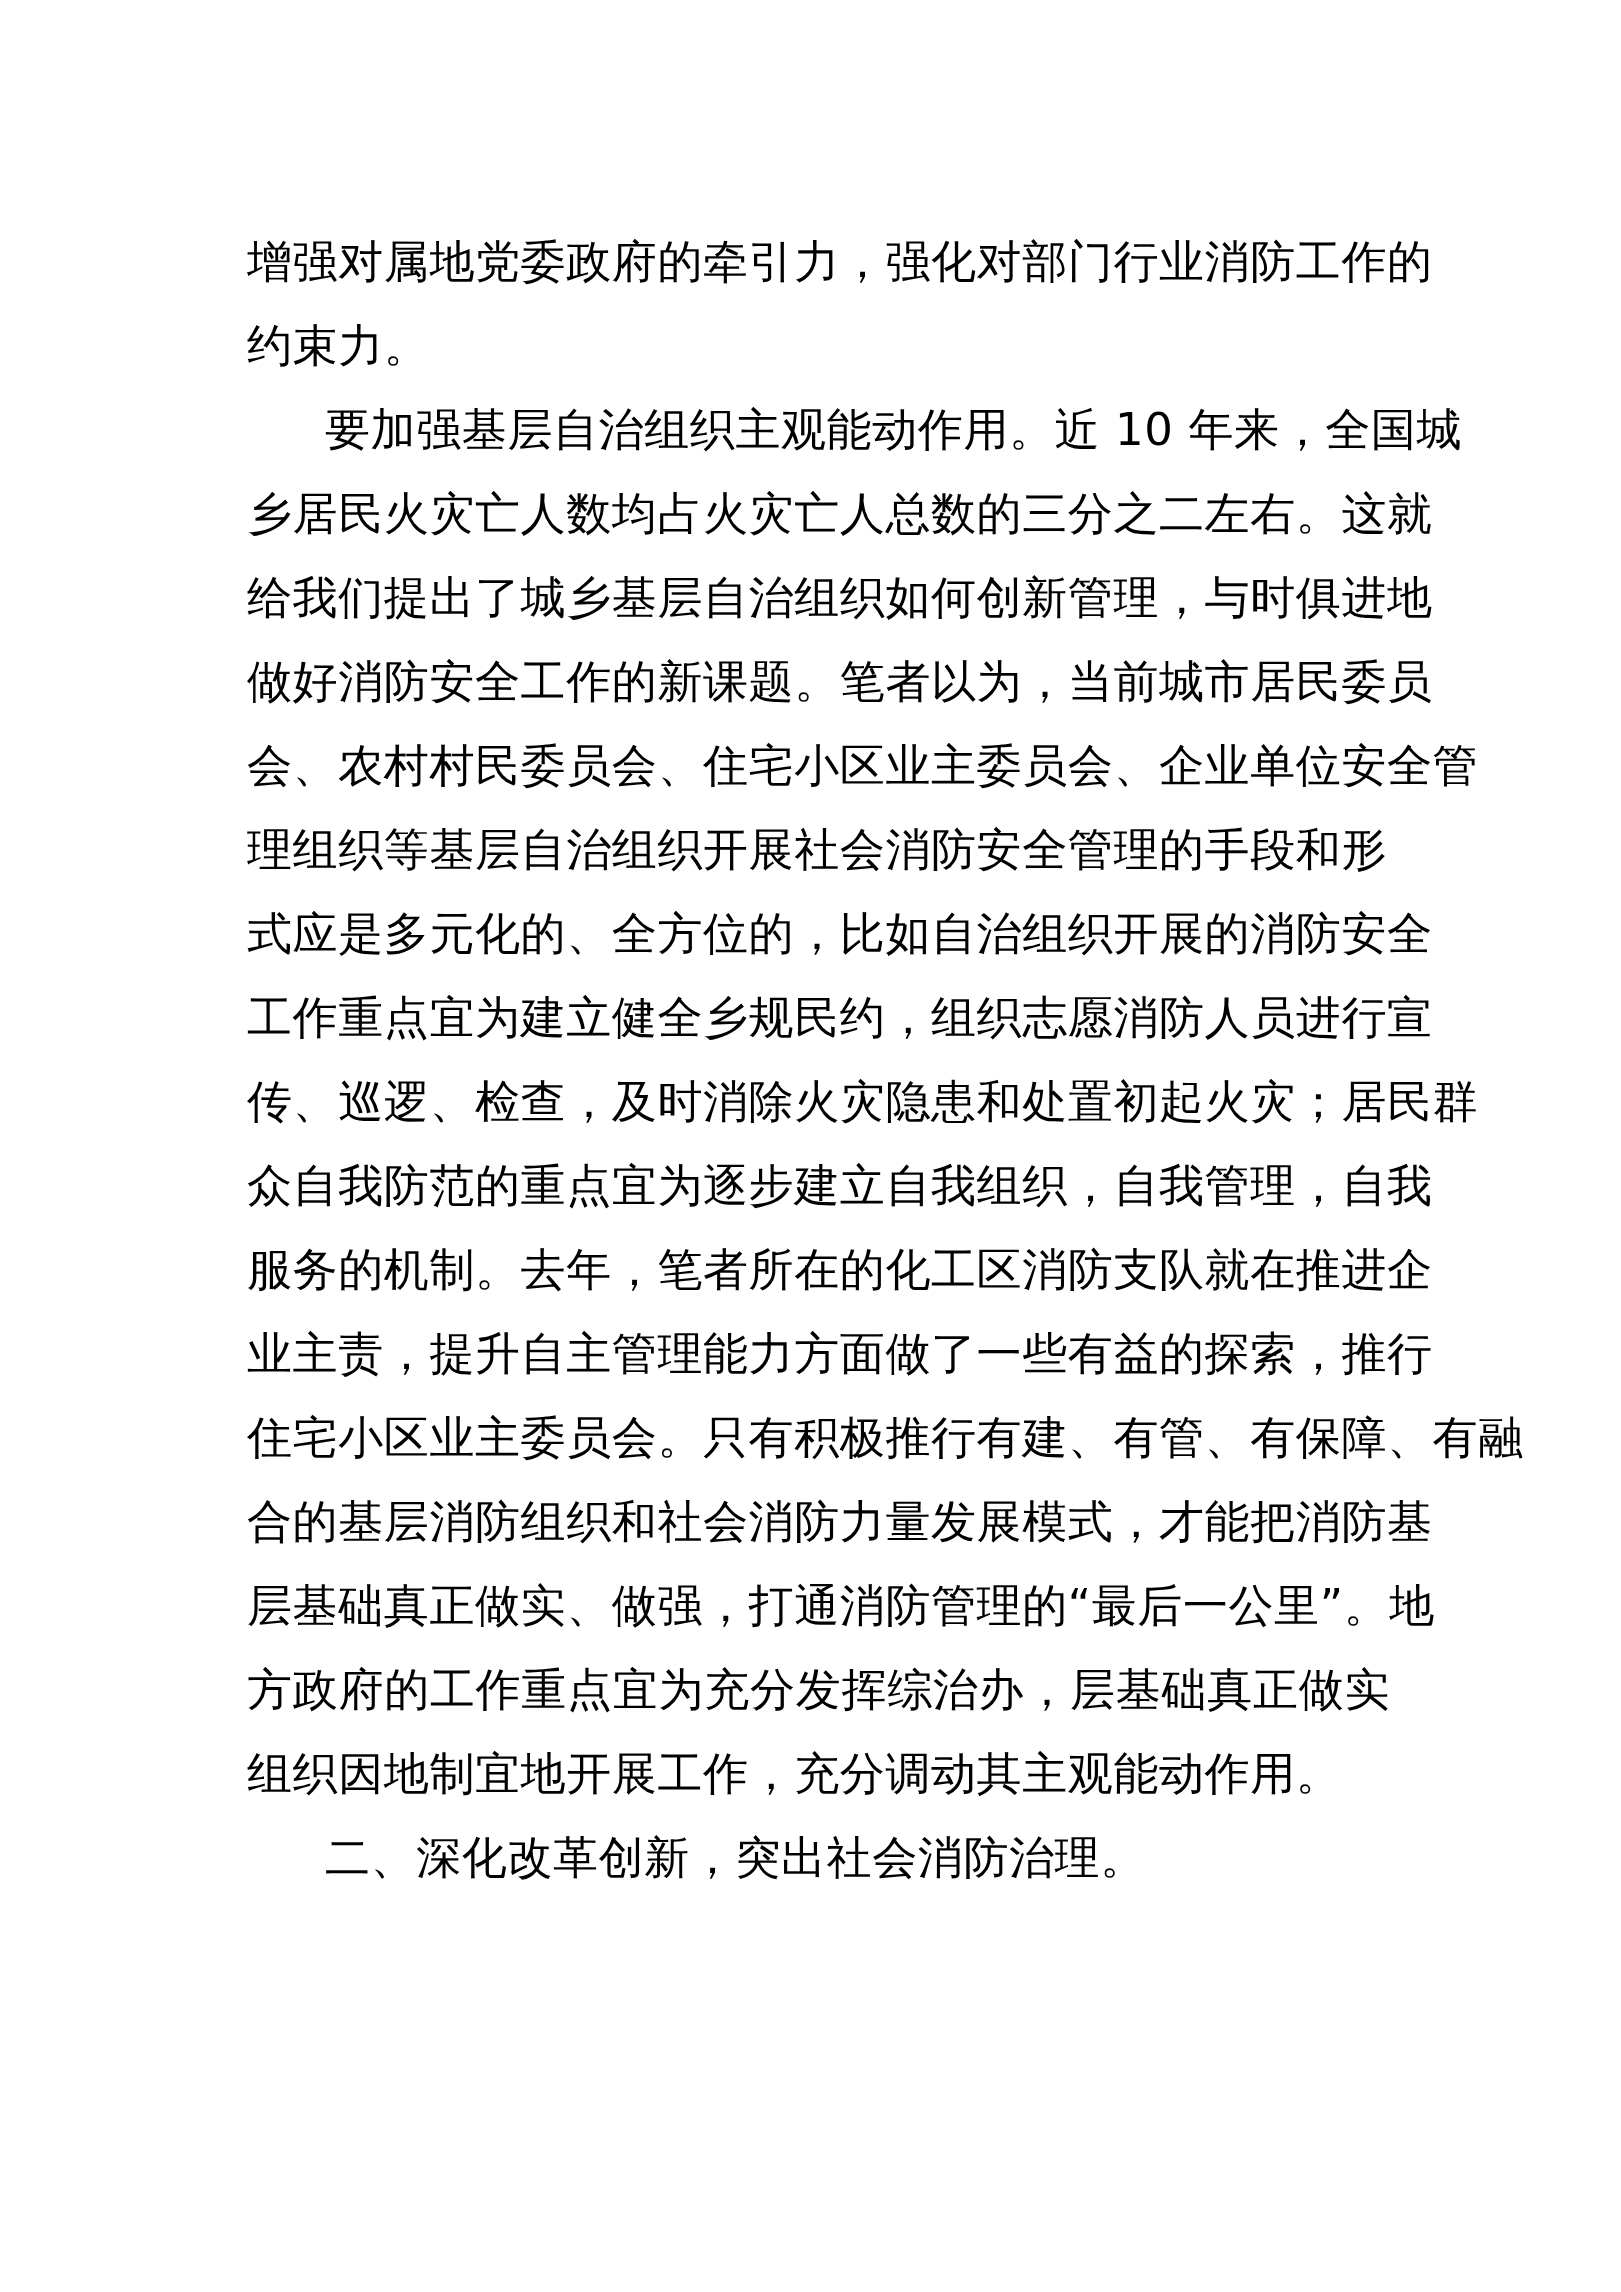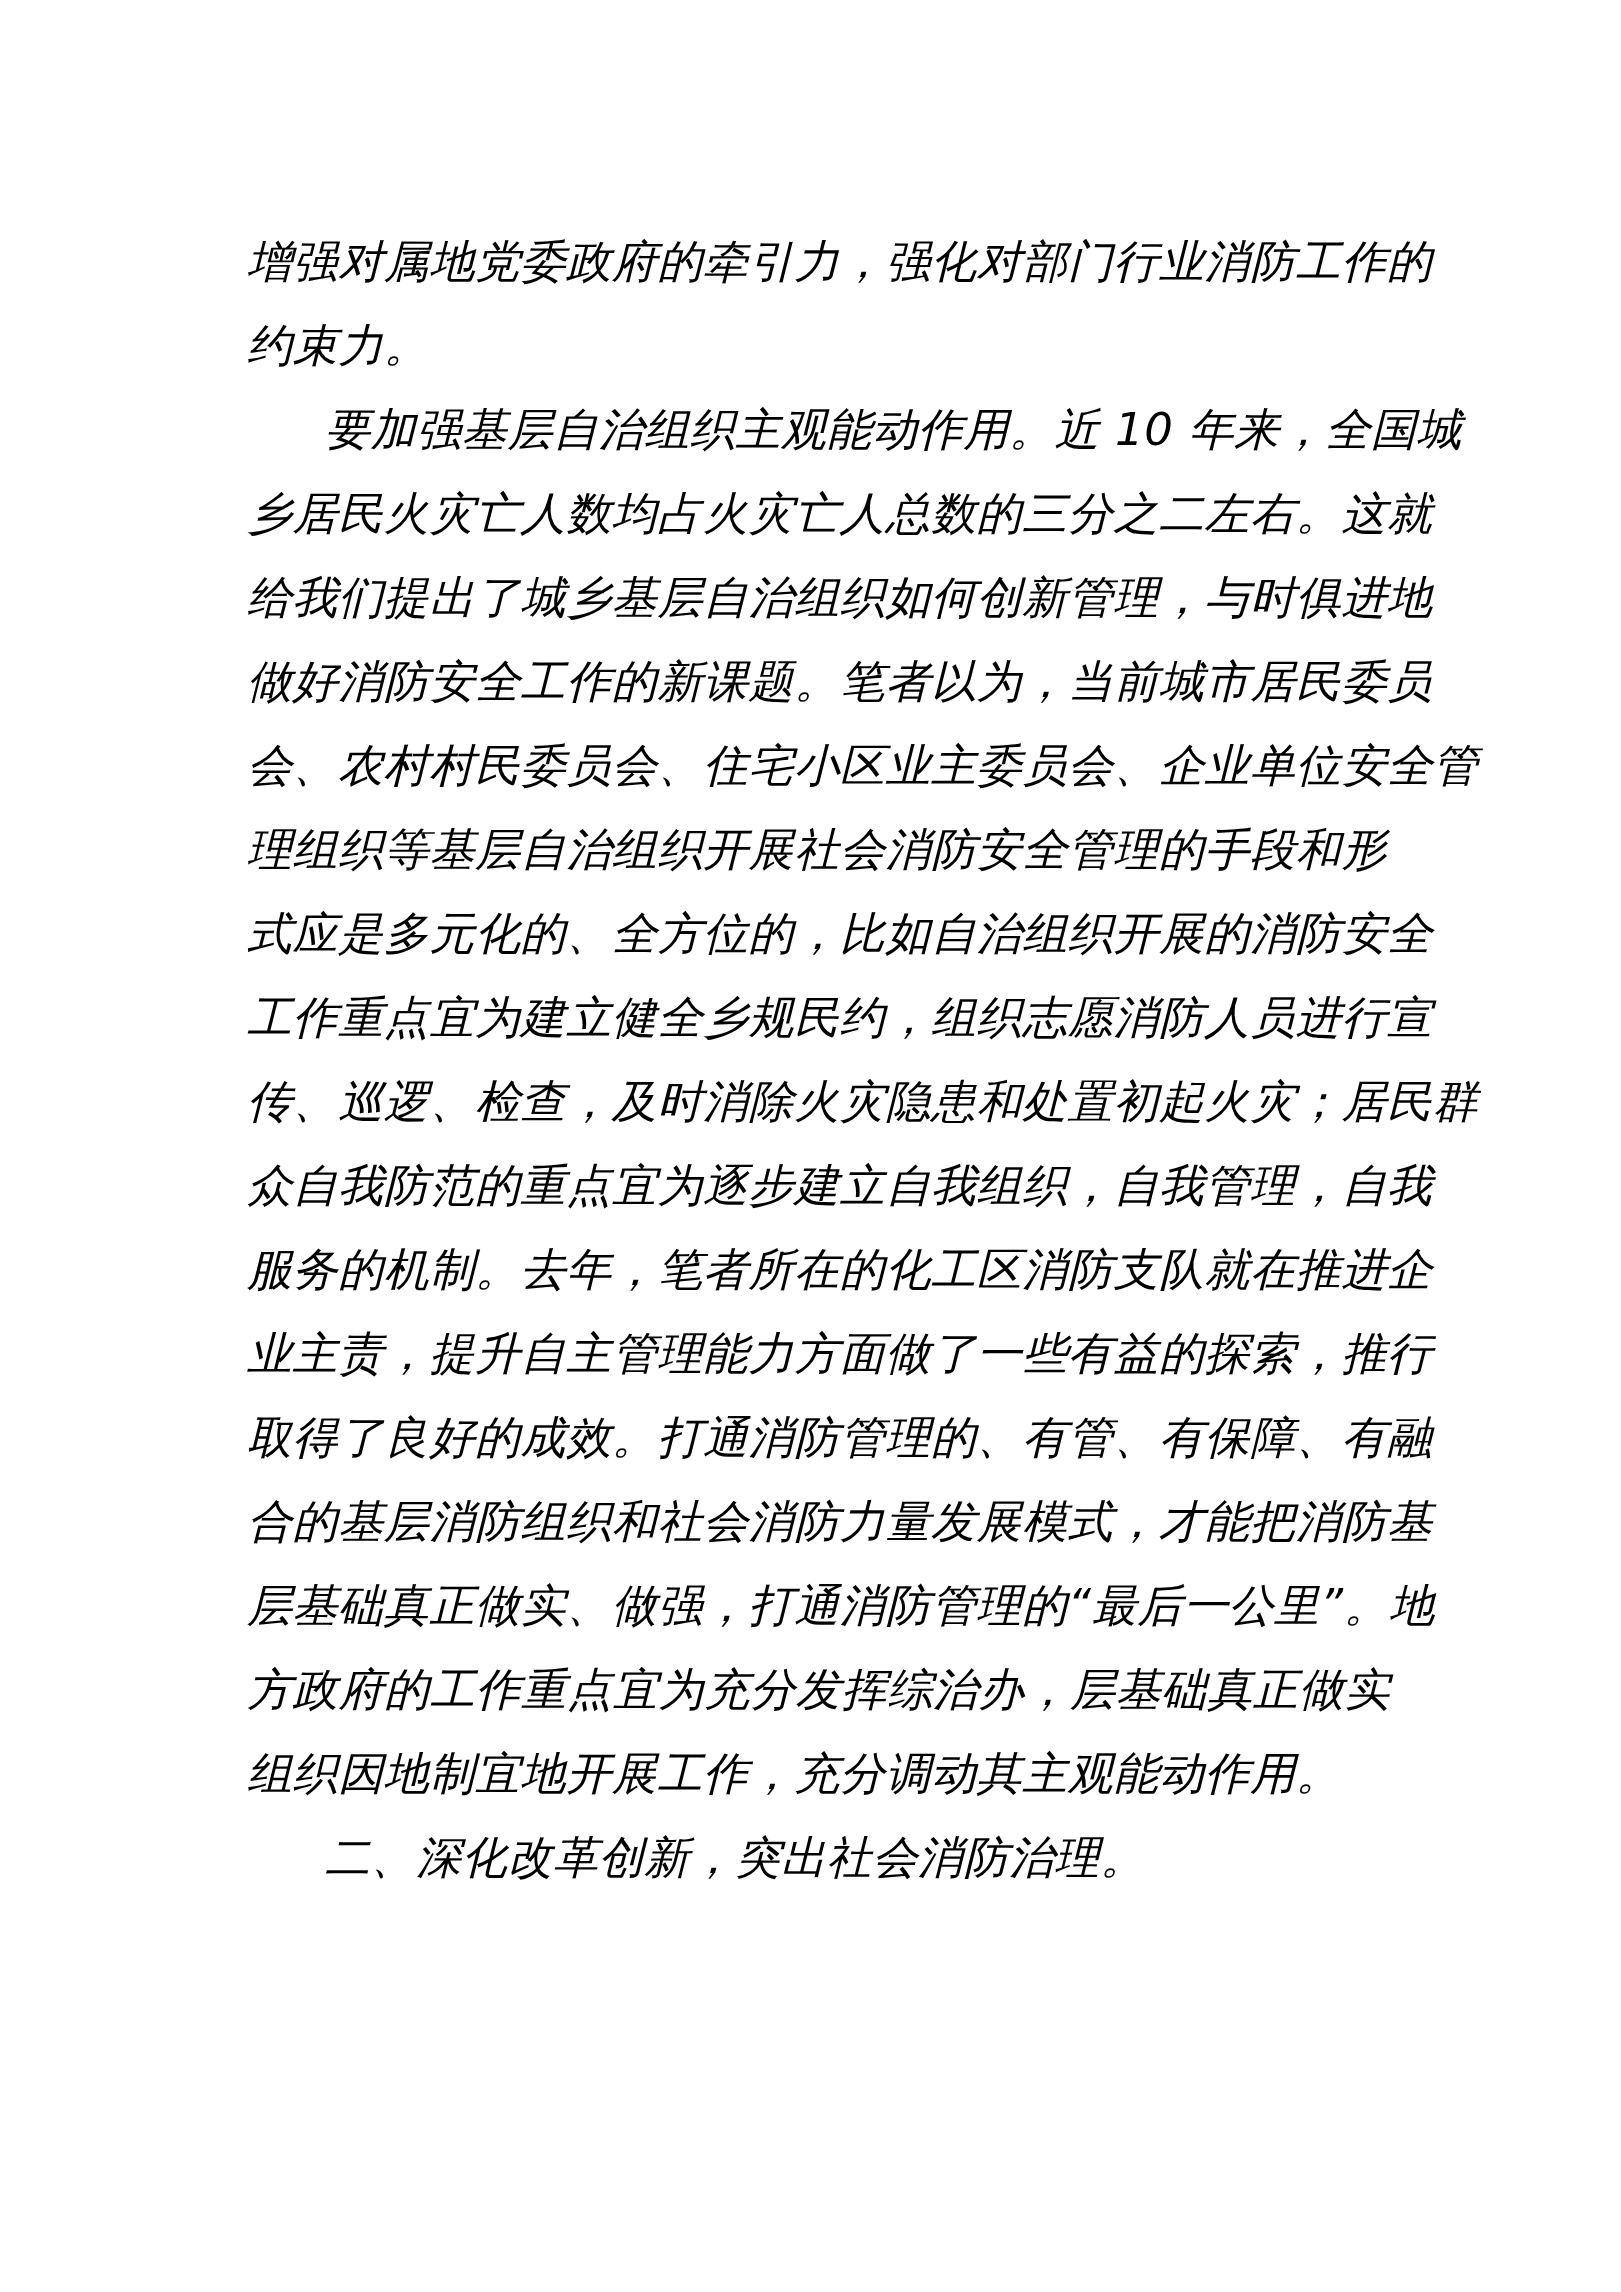--- a/index.html
+++ b/index.html
@@ -13,21 +13,20 @@
       position: relative;
       overflow: hidden;
       font-family: "DejaVu Sans", "Liberation Sans", sans-serif;
       color: #000000;
     }
     .page {
       position: absolute;
       left: 247px;
       top: 220px;
       width: 1143px;
-      font-style: italic;
     }
     .line {
       height: 84px;
       line-height: 84px;
       font-size: 45px;
       white-space: nowrap;
       letter-spacing: 0.6px;
     }
     .indent {
       padding-left: 78px;
@@ -53,21 +52,21 @@
     <div class="line justify">给我们提出了城乡基层自治组织如何创新管理，与时俱进地</div>
     <div class="line justify">做好消防安全工作的新课题。笔者以为，当前城市居民委员</div>
     <div class="line justify">会、农村村民委员会、住宅小区业主委员会、企业单位安全管</div>
     <div class="line">理组织等基层自治组织开展社会消防安全管理的手段和形</div>
     <div class="line justify">式应是多元化的、全方位的，比如自治组织开展的消防安全</div>
     <div class="line justify">工作重点宜为建立健全乡规民约，组织志愿消防人员进行宣</div>
     <div class="line justify">传、巡逻、检查，及时消除火灾隐患和处置初起火灾；居民群</div>
     <div class="line justify">众自我防范的重点宜为逐步建立自我组织，自我管理，自我</div>
     <div class="line justify">服务的机制。去年，笔者所在的化工区消防支队就在推进企</div>
     <div class="line justify">业主责，提升自主管理能力方面做了一些有益的探索，推行</div>
-    <div class="line justify">取得了良好的成效。打通消防管理的、有管、有保障、有融</div>
+    <div class="line justify">住宅小区业主委员会。只有积极推行有建、有管、有保障、有融</div>
     <div class="line justify">合的基层消防组织和社会消防力量发展模式，才能把消防基</div>
     <div class="line justify">层基础真正做实、做强，打通消防管理的“最后一公里”。地</div>
     <div class="line justify">方政府的工作重点宜为充分发挥综治办，层基础真正做实</div>
     <div class="line">组织因地制宜地开展工作，充分调动其主观能动作用。</div>
   </div>
 
   <div>
     <div class="line indent">二、深化改革创新，突出社会消防治理。</div>
   </div>
 </div>

